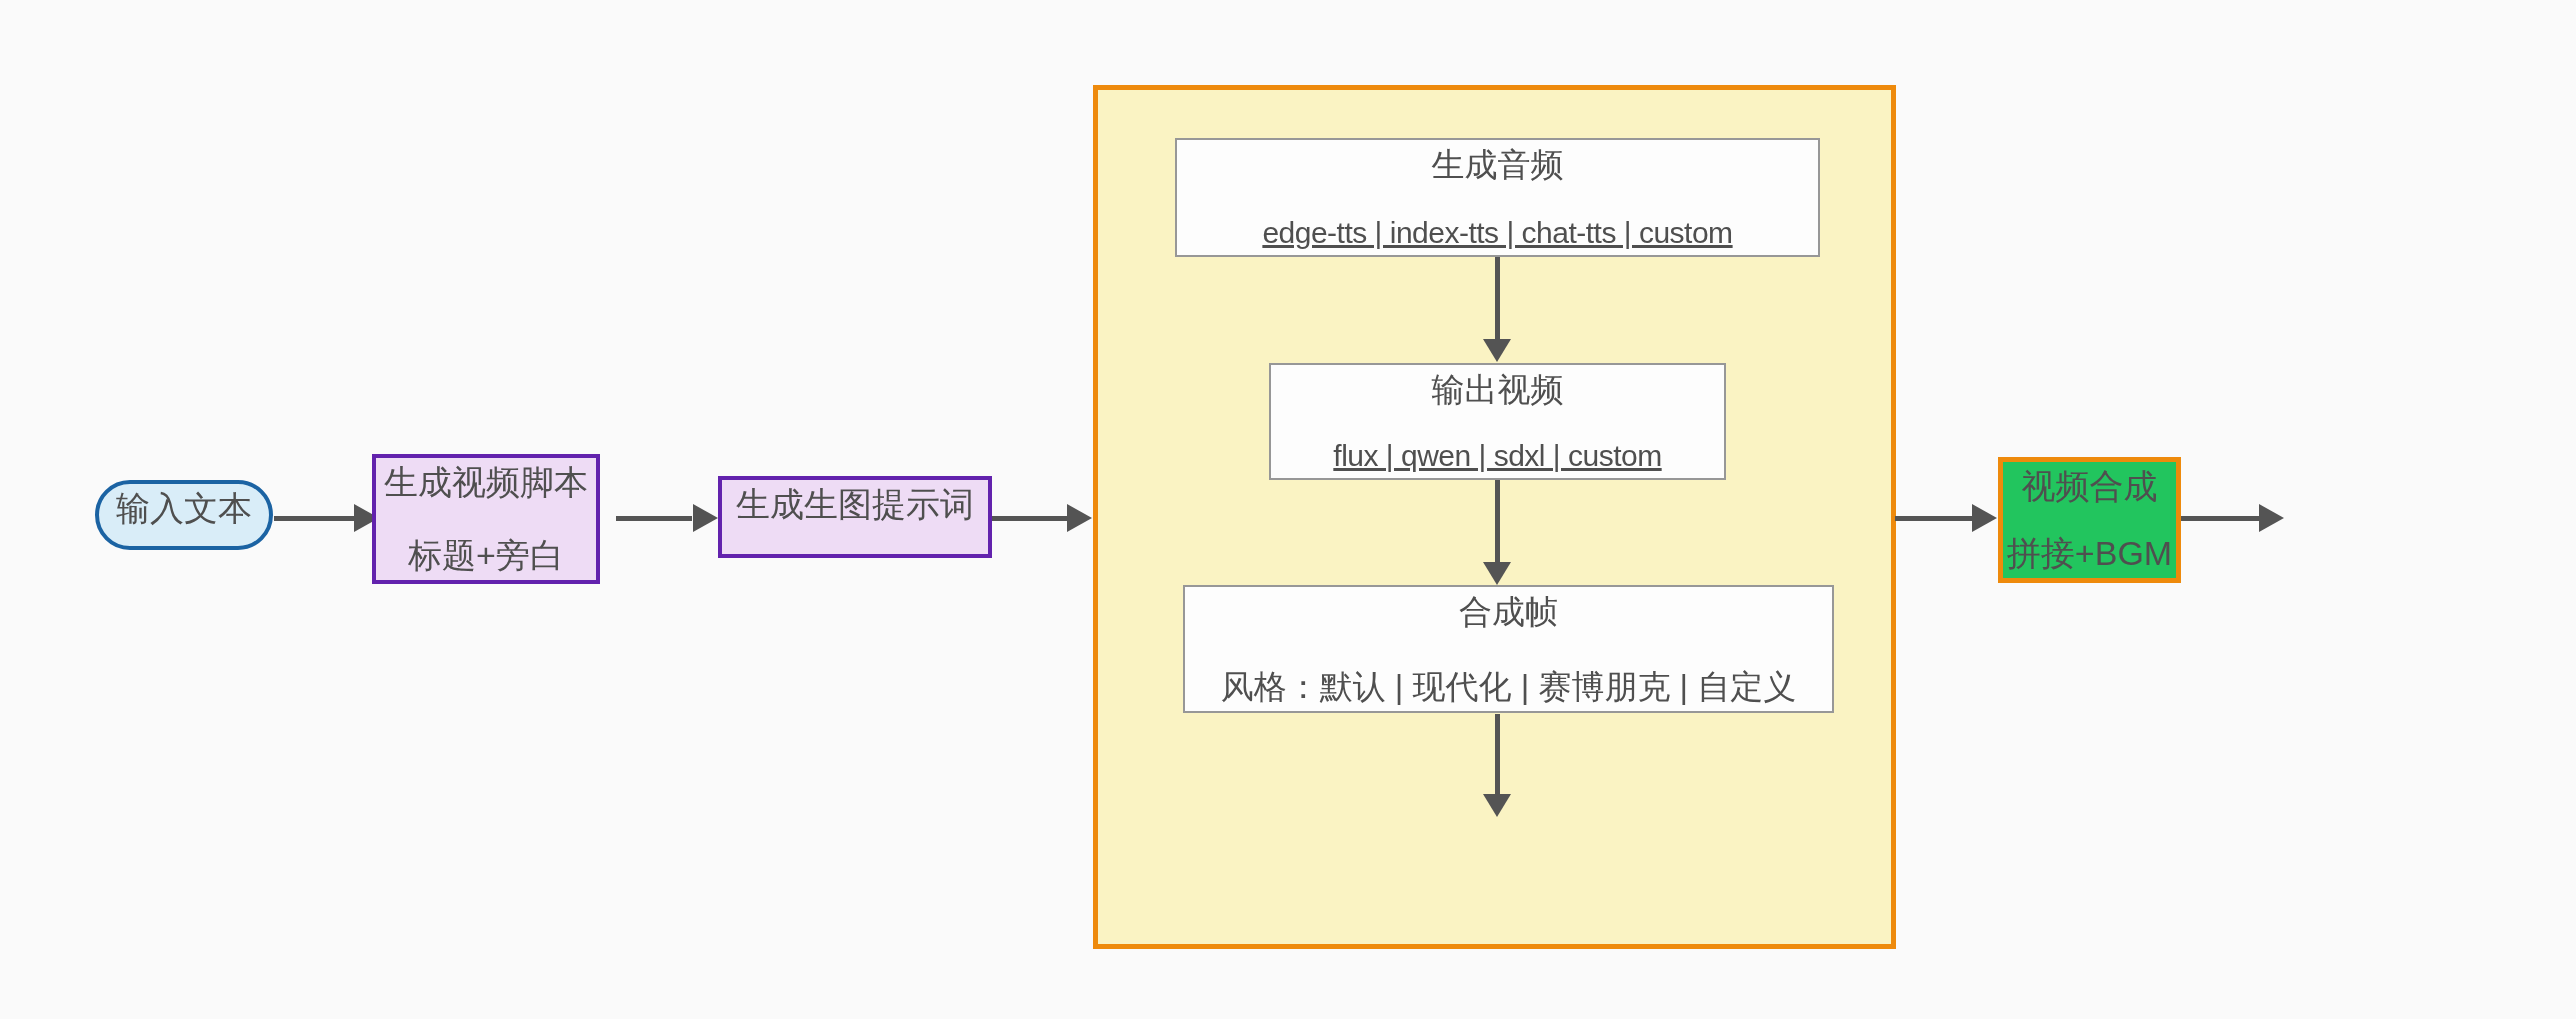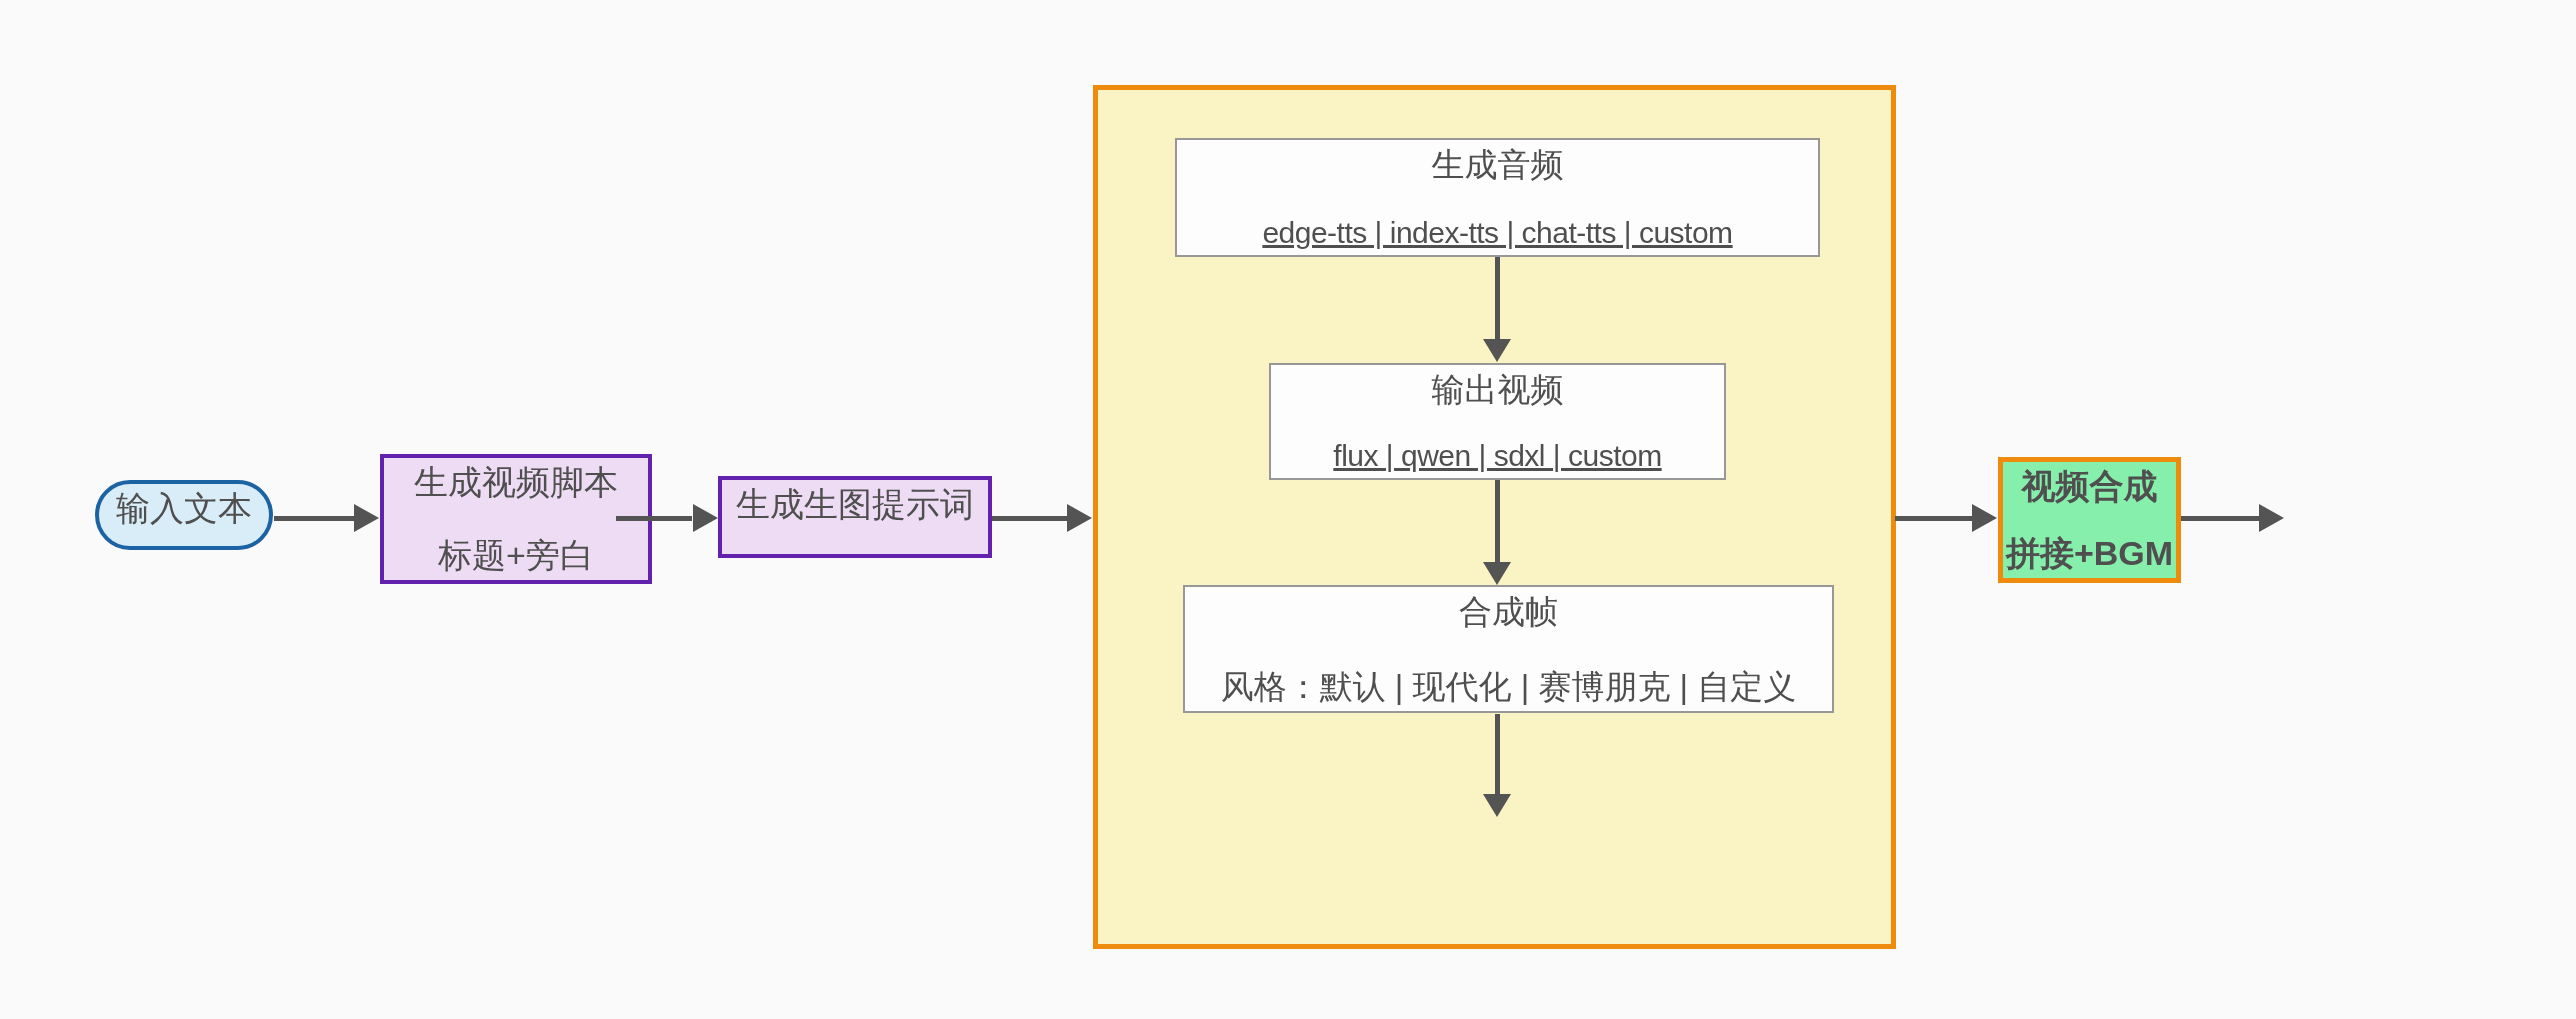--- a/index.html
+++ b/index.html
@@ -43,23 +43,22 @@
     border: 2.7px solid #979797;
     font-size: 33px;
     line-height: 1.5;
   }
   .sub-en {
     font-size: 30px;
     letter-spacing: -0.5px;
     text-decoration: underline;
   }
   .orangebox {
-    background: #86efac;
+    background: #22c55e;
     border: 5.5px solid #ee8a0c;
-    font-weight: bold;
   }
   .groupbox {
     position: absolute;
     box-sizing: border-box;
     background: #faf3c3;
     border: 5.5px solid #ee8a0c;
   }
   .hline {
     position: absolute;
     height: 4.5px;
@@ -90,21 +89,21 @@
 
 <div id="stage">
 
   <div class="node pill" style="left:95px; top:480px; width:178px; height:70px;">
     <span>输入文本</span>
   </div>
 
   <div class="hline" style="left:274px; top:516px; width:81px;"></div>
   <div class="hhead" style="left:354px; top:504px;"></div>
 
-  <div class="node purple" style="left:380px; top:454px; width:272px; height:130px;">
+  <div class="node purple" style="left:372px; top:454px; width:228px; height:130px;">
     <span>生成视频脚本</span>
     <span>标题+旁白</span>
   </div>
 
   <div class="hline" style="left:616px; top:516px; width:76px;"></div>
   <div class="hhead" style="left:693px; top:504px;"></div>
 
   <div class="node purple" style="left:718px; top:476px; width:274px; height:82px;">
     <span>生成生图提示词</span>
   </div>

